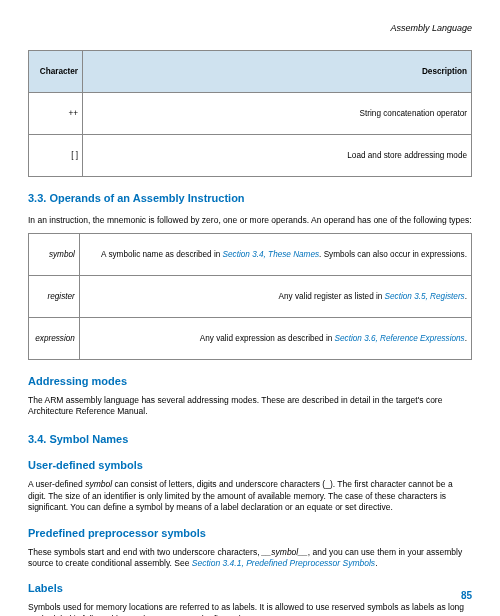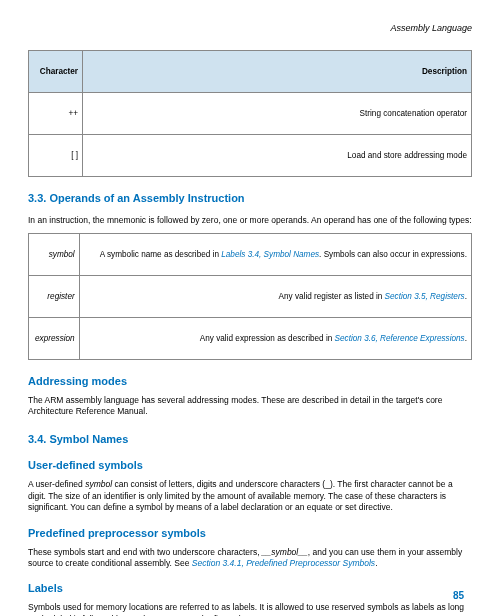--- a/index.html
+++ b/index.html
@@ -52,21 +52,21 @@
     font-weight: bold;
     margin-top: 12px;
     margin-bottom: 6px;
   }
   p { margin-bottom: 6px; }
   .italic { font-style: italic; }
   .link { color: #0072bc; font-style: italic; }
   .page-num {
     position: absolute;
     bottom: 14px;
-    right: 36px;
+    right: 28px;
     color: #0072bc;
     font-size: 10px;
     font-weight: bold;
   }
 </style>
 </head>
 <body>
 
 <div class="header-title">Assembly Language</div>
 
@@ -88,21 +88,21 @@
   </table>
 
 <h2>3.3. Operands of an Assembly Instruction</h2>
 <p>In an instruction, the mnemonic is followed by zero, one or more operands. An operand has one of the following types:</p>
 
 <table class="t2">
   <tbody>
   <tr>
     <td class="italic">symbol</td>
     <td>
-      <span>A symbolic name as described in </span><span class="link">Labels 3.4, Symbol Names</span><span>. Symbols can also occur in expressions.</span>
+      <span>A symbolic name as described in </span><span class="link">Section 3.4, These Names</span><span>. Symbols can also occur in expressions.</span>
     </td>
   </tr>
   <tr>
     <td class="italic">register</td>
     <td>
       <span>Any valid register as listed in </span><span class="link">Section 3.5, Registers</span><span>.</span>
     </td>
   </tr>
   <tr>
     <td class="italic">expression</td>

